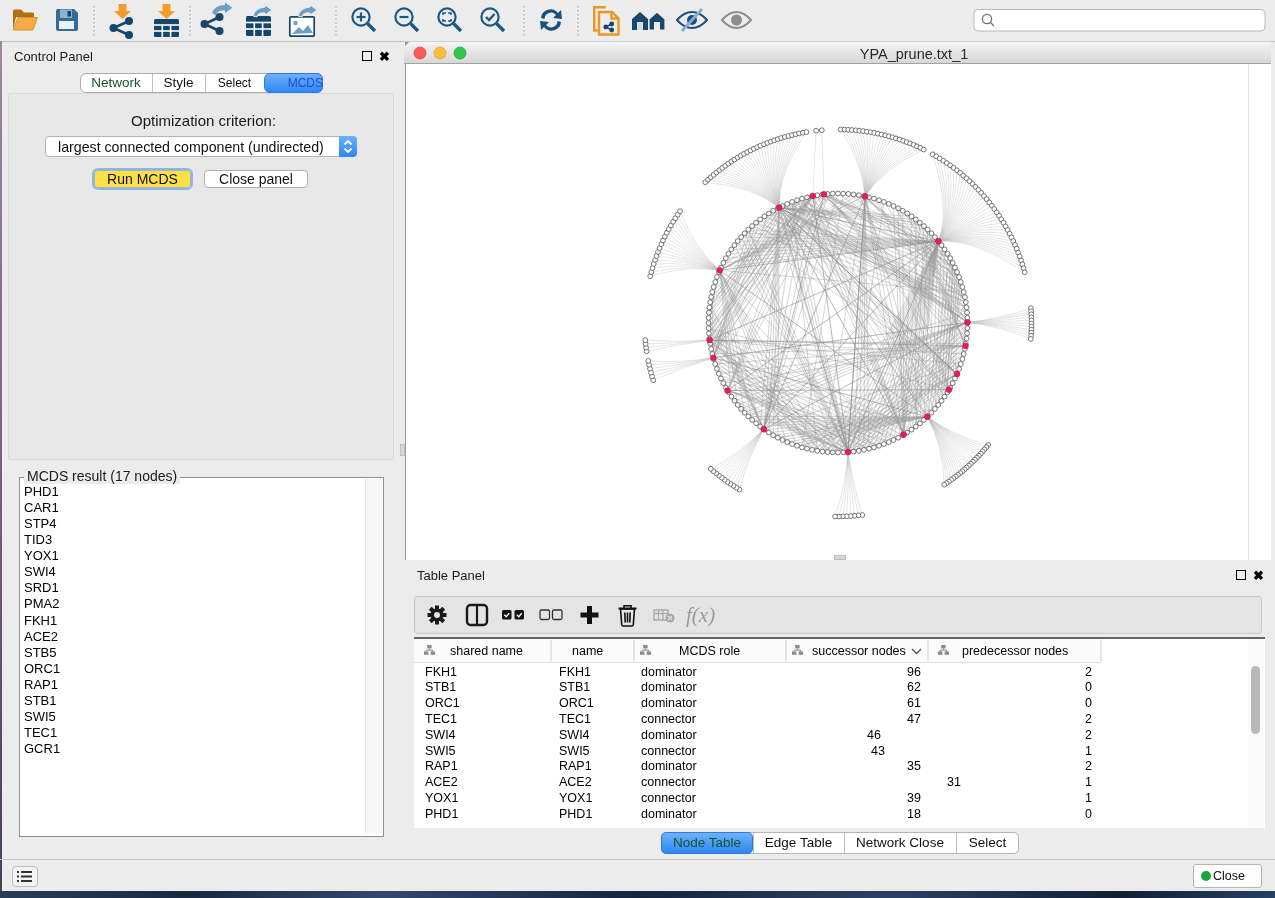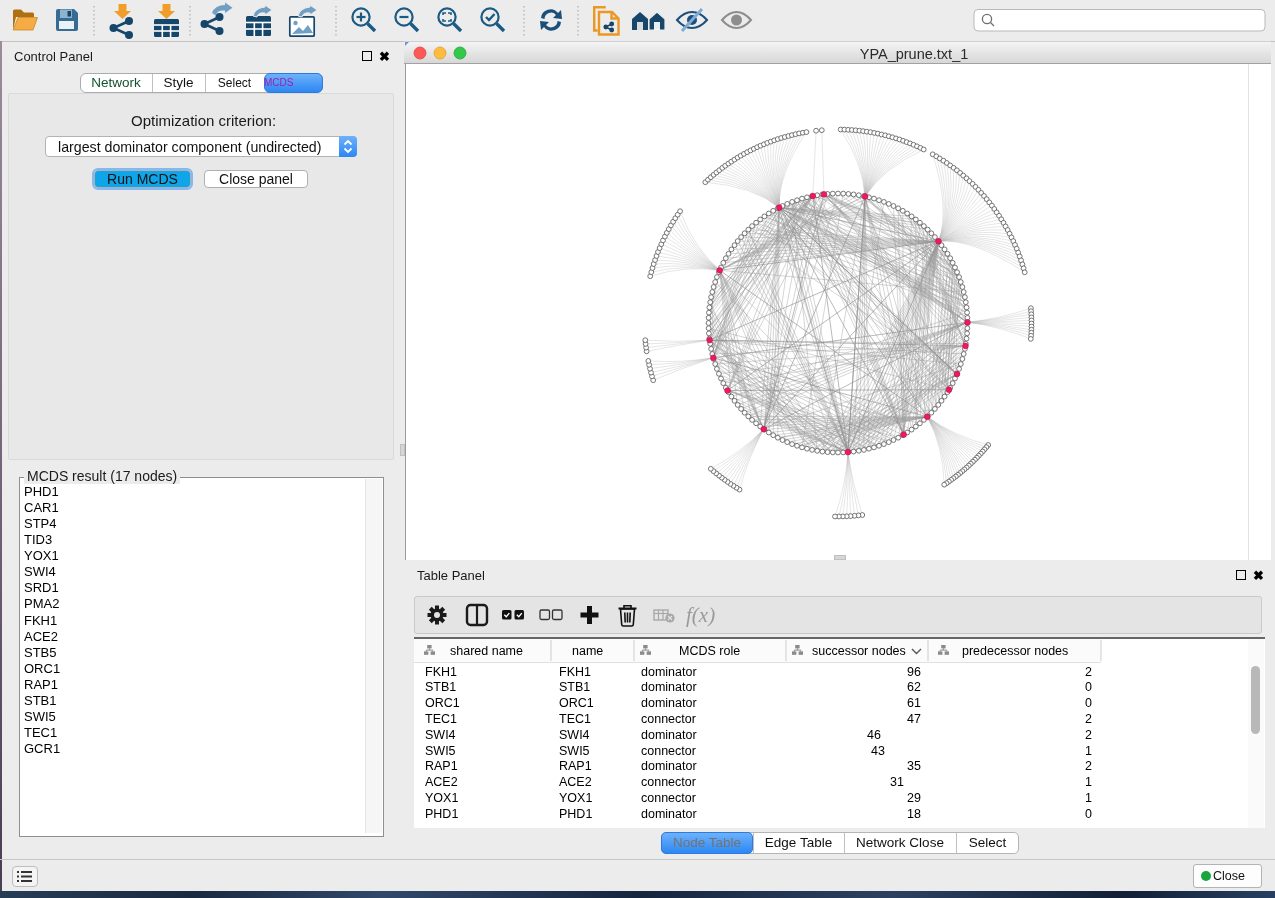--- a/index.html
+++ b/index.html
@@ -161,33 +161,33 @@
 
 <div class="abs" style="left:8px;top:93px;width:384px;height:365px;background:#e8e8e8;border:1px solid #dadada;border-radius:2px"></div>
 
 <div class="abs" style="left:80px;top:73px;width:243px;height:20px;background:#fff;border:1px solid #acacac;border-radius:6px;box-sizing:border-box"></div>
 <div class="abs" style="left:264px;top:73px;width:59px;height:20px;background:linear-gradient(#6db1fb,#2d87f2);border:1px solid #2d7ae0;border-radius:6px;box-sizing:border-box"></div>
 <div class="abs" style="left:152px;top:74px;width:1px;height:18px;background:#c0c0c0"></div>
 <div class="abs" style="left:205px;top:74px;width:1px;height:18px;background:#c0c0c0"></div>
 <div class="abs" style="left:80px;top:73px;width:72px;height:20px;line-height:20px;text-align:center;font-size:13.5px;color:#14532d">Network</div>
 <div class="abs" style="left:152px;top:73px;width:53px;height:20px;line-height:20px;text-align:center;font-size:13.5px;color:#111">Style</div>
 <div class="abs" style="left:205px;top:73px;width:59px;height:20px;line-height:20px;text-align:center;font-size:12px;color:#111">Select</div>
-<div class="abs" style="left:264px;top:73px;width:59px;height:20px;line-height:20px;text-align:left;font-size:10px;color:#a21caf">MCDS</div>
+<div class="abs" style="left:264px;top:73px;width:59px;height:20px;line-height:20px;text-align:right;font-size:12px;color:#1d4ed8">MCDS</div>
 
 <div class="abs" style="left:131px;top:112px;font-size:15px;color:#1a1a1a">Optimization criterion:</div>
 
 <div class="abs" style="left:45px;top:136px;width:312px;height:21px;background:#fff;border:1px solid #b3b3b3;border-radius:4px;box-sizing:border-box"></div>
-<div class="abs" style="left:58px;top:139px;font-size:14.2px;color:#111">largest dominator component (undirected)</div>
+<div class="abs" style="left:58px;top:139px;font-size:14.2px;color:#111">largest connected component (undirected)</div>
 <div class="abs" style="left:339px;top:136px;width:18px;height:21px;background:linear-gradient(#6db1fb,#2d87f2);border-radius:0 4px 4px 0"></div>
 <svg class="abs" style="left:339px;top:136px" width="18" height="21">
     <path d="M5.5 8.5 L9 5 L12.5 8.5 M5.5 12.5 L9 16 L12.5 12.5" fill="none" stroke="#fff" stroke-width="1.8"></path>
   </svg>
 
 <div class="abs" style="left:92px;top:168px;width:101px;height:22px;border:2px solid #85b7f1;border-radius:6px;box-sizing:border-box"></div>
-<div class="abs" style="left:94px;top:170px;width:97px;height:18px;background:#0ea5e9;border:1px solid #b0b0b0;border-radius:4px;box-sizing:border-box;line-height:17px;text-align:center;font-size:14px;color:#111">Run MCDS</div>
+<div class="abs" style="left:94px;top:170px;width:97px;height:18px;background:#fde047;border:1px solid #b0b0b0;border-radius:4px;box-sizing:border-box;line-height:17px;text-align:center;font-size:14px;color:#111">Run MCDS</div>
 <div class="abs" style="left:204px;top:170px;width:104px;height:18px;background:#fff;border:1px solid #b0b0b0;border-radius:4px;box-sizing:border-box;line-height:17px;text-align:center;font-size:14px;color:#111">Close panel</div>
 
 <div class="abs" style="left:19px;top:477px;width:363px;height:358px;background:#fff;border:1px solid #8f8f8f"></div>
 <div class="abs" style="left:365px;top:479px;width:16px;height:354px;background:#f6f6f6;border-left:1px solid #e4e4e4"></div>
 <div class="abs" style="left:24px;top:468px;font-size:14px;color:#1a1a1a;background:#ececec;padding:0 3px">MCDS result (17 nodes)</div>
 <div class="abs" style="left:24px;top:484px;font-size:13px;line-height:16.06px;color:#000">PHD1<br>CAR1<br>STP4<br>TID3<br>YOX1<br>SWI4<br>SRD1<br>PMA2<br>FKH1<br>ACE2<br>STB5<br>ORC1<br>RAP1<br>STB1<br>SWI5<br>TEC1<br>GCR1</div>
 
 <div class="abs" style="left:12px;top:866px;width:26px;height:21px;background:#f4f4f4;border:1px solid #bdbdbd;border-radius:4px;box-sizing:border-box"></div>
 <svg class="abs" style="left:17px;top:871px" width="16" height="12">
   <g fill="#333">
@@ -1255,47 +1255,47 @@
     <span style="left:425px">RAP1</span>
     <span style="left:559px">RAP1</span>
     <span style="left:641px">dominator</span>
     <span style="left:836px;width:85px;text-align:right">35</span>
     <span style="left:1007px;width:85px;text-align:right">2</span>
   </div>
 <div class="trow" style="top:775.2px">
     <span style="left:425px">ACE2</span>
     <span style="left:559px">ACE2</span>
     <span style="left:641px">connector</span>
-    <span style="left:819px;width:85px;text-align:right">31</span>
+    <span style="left:876px;width:85px;text-align:right">31</span>
     <span style="left:1007px;width:85px;text-align:right">1</span>
   </div>
 <div class="trow" style="top:791.0px">
     <span style="left:425px">YOX1</span>
     <span style="left:559px">YOX1</span>
     <span style="left:641px">connector</span>
-    <span style="left:836px;width:85px;text-align:right">29</span>
+    <span style="left:836px;width:85px;text-align:right">39</span>
     <span style="left:1007px;width:85px;text-align:right">1</span>
   </div>
 <div class="trow" style="top:806.8px">
     <span style="left:425px">PHD1</span>
     <span style="left:559px">PHD1</span>
     <span style="left:641px">dominator</span>
     <span style="left:836px;width:85px;text-align:right">18</span>
     <span style="left:1007px;width:85px;text-align:right">0</span>
   </div>
 
 <div class="abs" style="left:1248px;top:639px;width:16px;height:189px;background:#fafafa"></div>
 <div class="abs" style="left:1250.5px;top:666px;width:9px;height:68px;background:#b8b8b8;border-radius:5px"></div>
 
 <div class="abs" style="left:661px;top:832px;width:358px;height:22px;background:#fff;border:1px solid #b5b5b5;border-radius:5px;box-sizing:border-box"></div>
 <div class="abs" style="left:661px;top:832px;width:92px;height:22px;background:linear-gradient(#6db1fb,#2d87f2);border:1px solid #2d7ae0;border-radius:5px;box-sizing:border-box"></div>
 <div class="abs" style="left:753px;top:833px;width:1px;height:20px;background:#c0c0c0"></div>
 <div class="abs" style="left:844px;top:833px;width:1px;height:20px;background:#c0c0c0"></div>
 <div class="abs" style="left:956px;top:833px;width:1px;height:20px;background:#c0c0c0"></div>
-<div class="abs" style="left:661px;top:832px;width:92px;height:22px;line-height:22px;text-align:center;font-size:13.5px;color:#737373">Node Table</div>
+<div class="abs" style="left:661px;top:832px;width:92px;height:22px;line-height:22px;text-align:center;font-size:13.5px;color:#14532d">Node Table</div>
 <div class="abs" style="left:753px;top:832px;width:91px;height:22px;line-height:22px;text-align:center;font-size:13.5px;color:#111">Edge Table</div>
 <div class="abs" style="left:844px;top:832px;width:112px;height:22px;line-height:22px;text-align:center;font-size:13.5px;color:#111">Network Close</div>
 <div class="abs" style="left:956px;top:832px;width:63px;height:22px;line-height:22px;text-align:center;font-size:13.5px;color:#111">Select</div>
 
 <div class="abs" style="left:0;top:859px;width:1275px;height:1px;background:#c6c6c6"></div>
 <div class="abs" style="left:1193px;top:864px;width:69px;height:24px;background:#fdfdfd;border:1px solid #b3b3b3;border-radius:3px;box-sizing:border-box"></div>
 <div class="abs" style="left:1201px;top:871px;width:10px;height:10px;border-radius:50%;background:#18a73c"></div>
 <div class="abs" style="left:1213px;top:869px;font-size:12.5px;color:#111">Close</div>
 
 </body></html>

